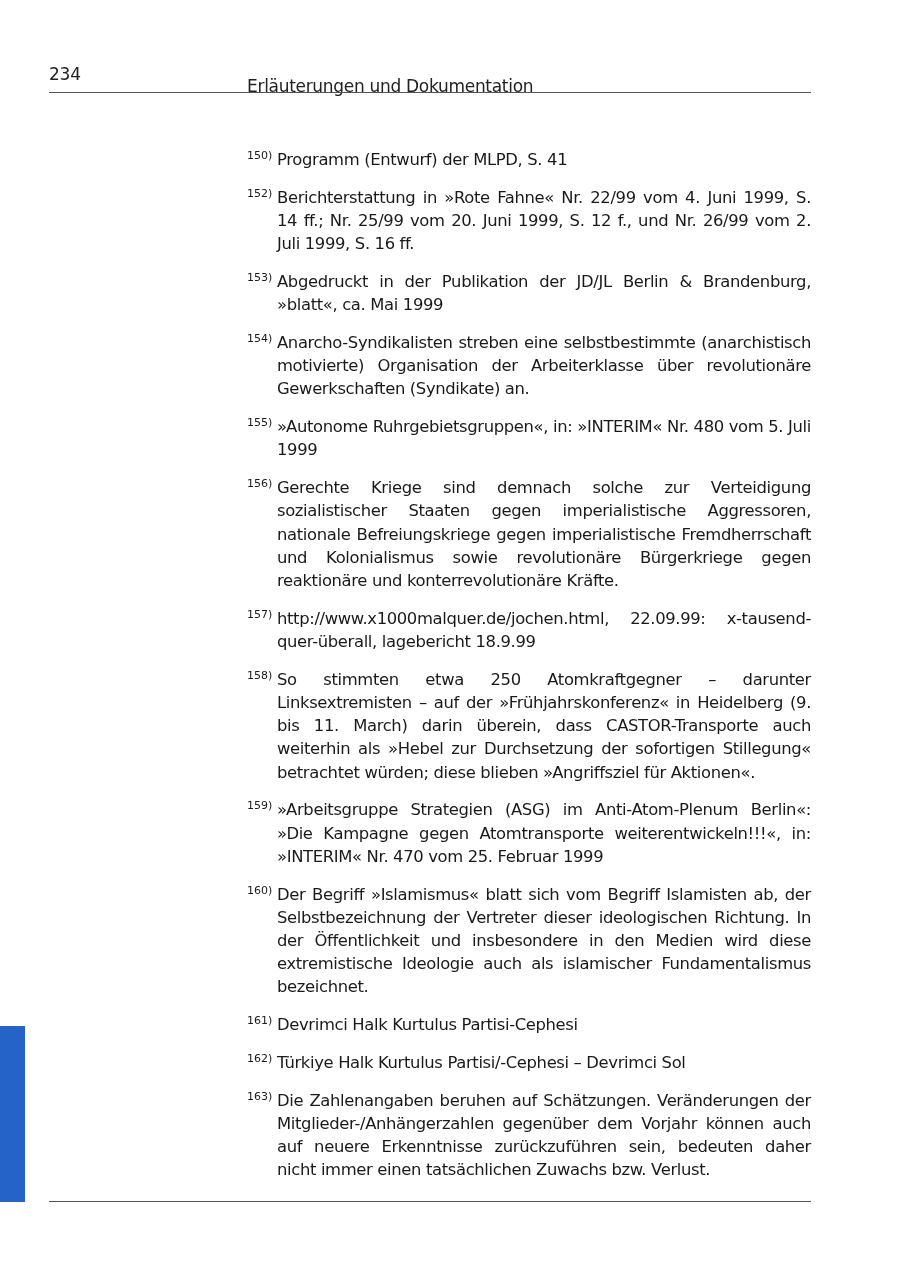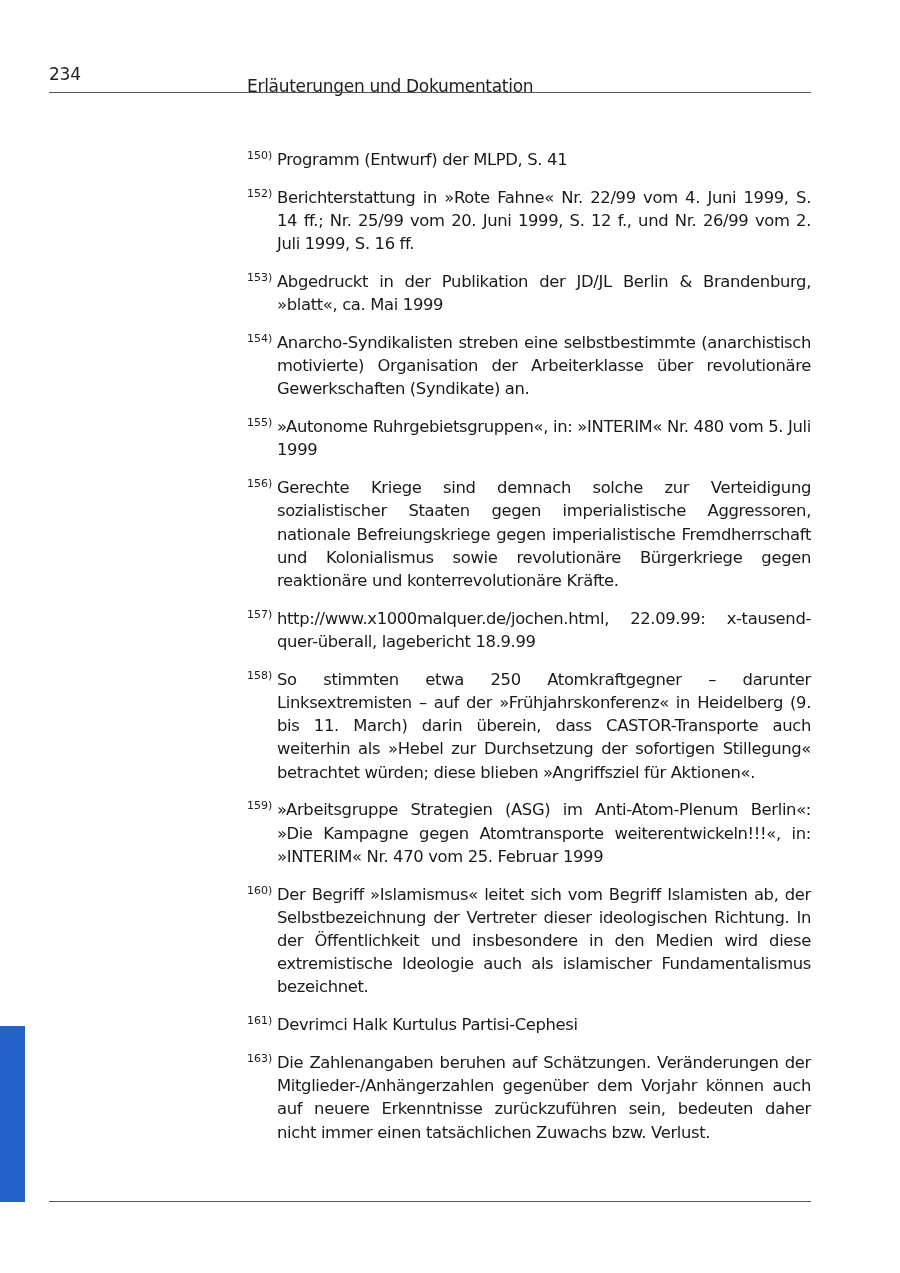--- a/index.html
+++ b/index.html
@@ -123,25 +123,29 @@
   <div class="note">
     <span class="num">158)</span>
     <span class="text">So stimmten etwa 250 Atomkraftgegner – darunter Linksextremisten – auf der »Frühjahrskonferenz« in Heidelberg (9. bis 11. March) darin überein, dass CASTOR-Transporte auch weiterhin als »Hebel zur Durchsetzung der sofortigen Stillegung« betrachtet würden; diese blieben »Angriffsziel für Aktionen«.</span>
   </div>
   <div class="note">
     <span class="num">159)</span>
     <span class="text">»Arbeitsgruppe Strategien (ASG) im Anti-Atom-Plenum Berlin«: »Die Kampagne gegen Atomtransporte weiterentwickeln!!!«, in: »INTERIM« Nr. 470 vom 25. Februar 1999</span>
   </div>
   <div class="note">
     <span class="num">160)</span>
-    <span class="text">Der Begriff »Islamismus« leitet sich vom Begriff Islamisten ab, der Selbstbezeichnung der Vertreter dieser ideologischen Richtung. In der Öffentlichkeit und insbesondere in den Medien wird diese extremistische Ideologie auch als islamischer Fundamentalismus bezeichnet.</span>
+    <span class="text">Der Begriff »Islamismus« blatt sich vom Begriff Islamisten ab, der Selbstbezeichnung der Vertreter dieser ideologischen Richtung. In der Öffentlichkeit und insbesondere in den Medien wird diese extremistische Ideologie auch als islamischer Fundamentalismus bezeichnet.</span>
   </div>
   <div class="note">
     <span class="num">161)</span>
     <span class="text">Devrimci Halk Kurtulus Partisi-Cephesi</span>
+  </div>
+  <div class="note">
+    <span class="num">162)</span>
+    <span class="text">Türkiye Halk Kurtulus Partisi/-Cephesi – Devrimci Sol</span>
   </div>
   <div class="note">
     <span class="num">163)</span>
     <span class="text">Die Zahlenangaben beruhen auf Schätzungen. Veränderungen der Mitglieder-/Anhängerzahlen gegenüber dem Vorjahr können auch auf neuere Erkenntnisse zurückzuführen sein, bedeuten daher nicht immer einen tatsächlichen Zuwachs bzw. Verlust.</span>
   </div>
 </div>
 
 <div class="bottom-rule"></div>
 <div class="side-tab" style="background: rgb(37, 99, 201);"></div>
 

